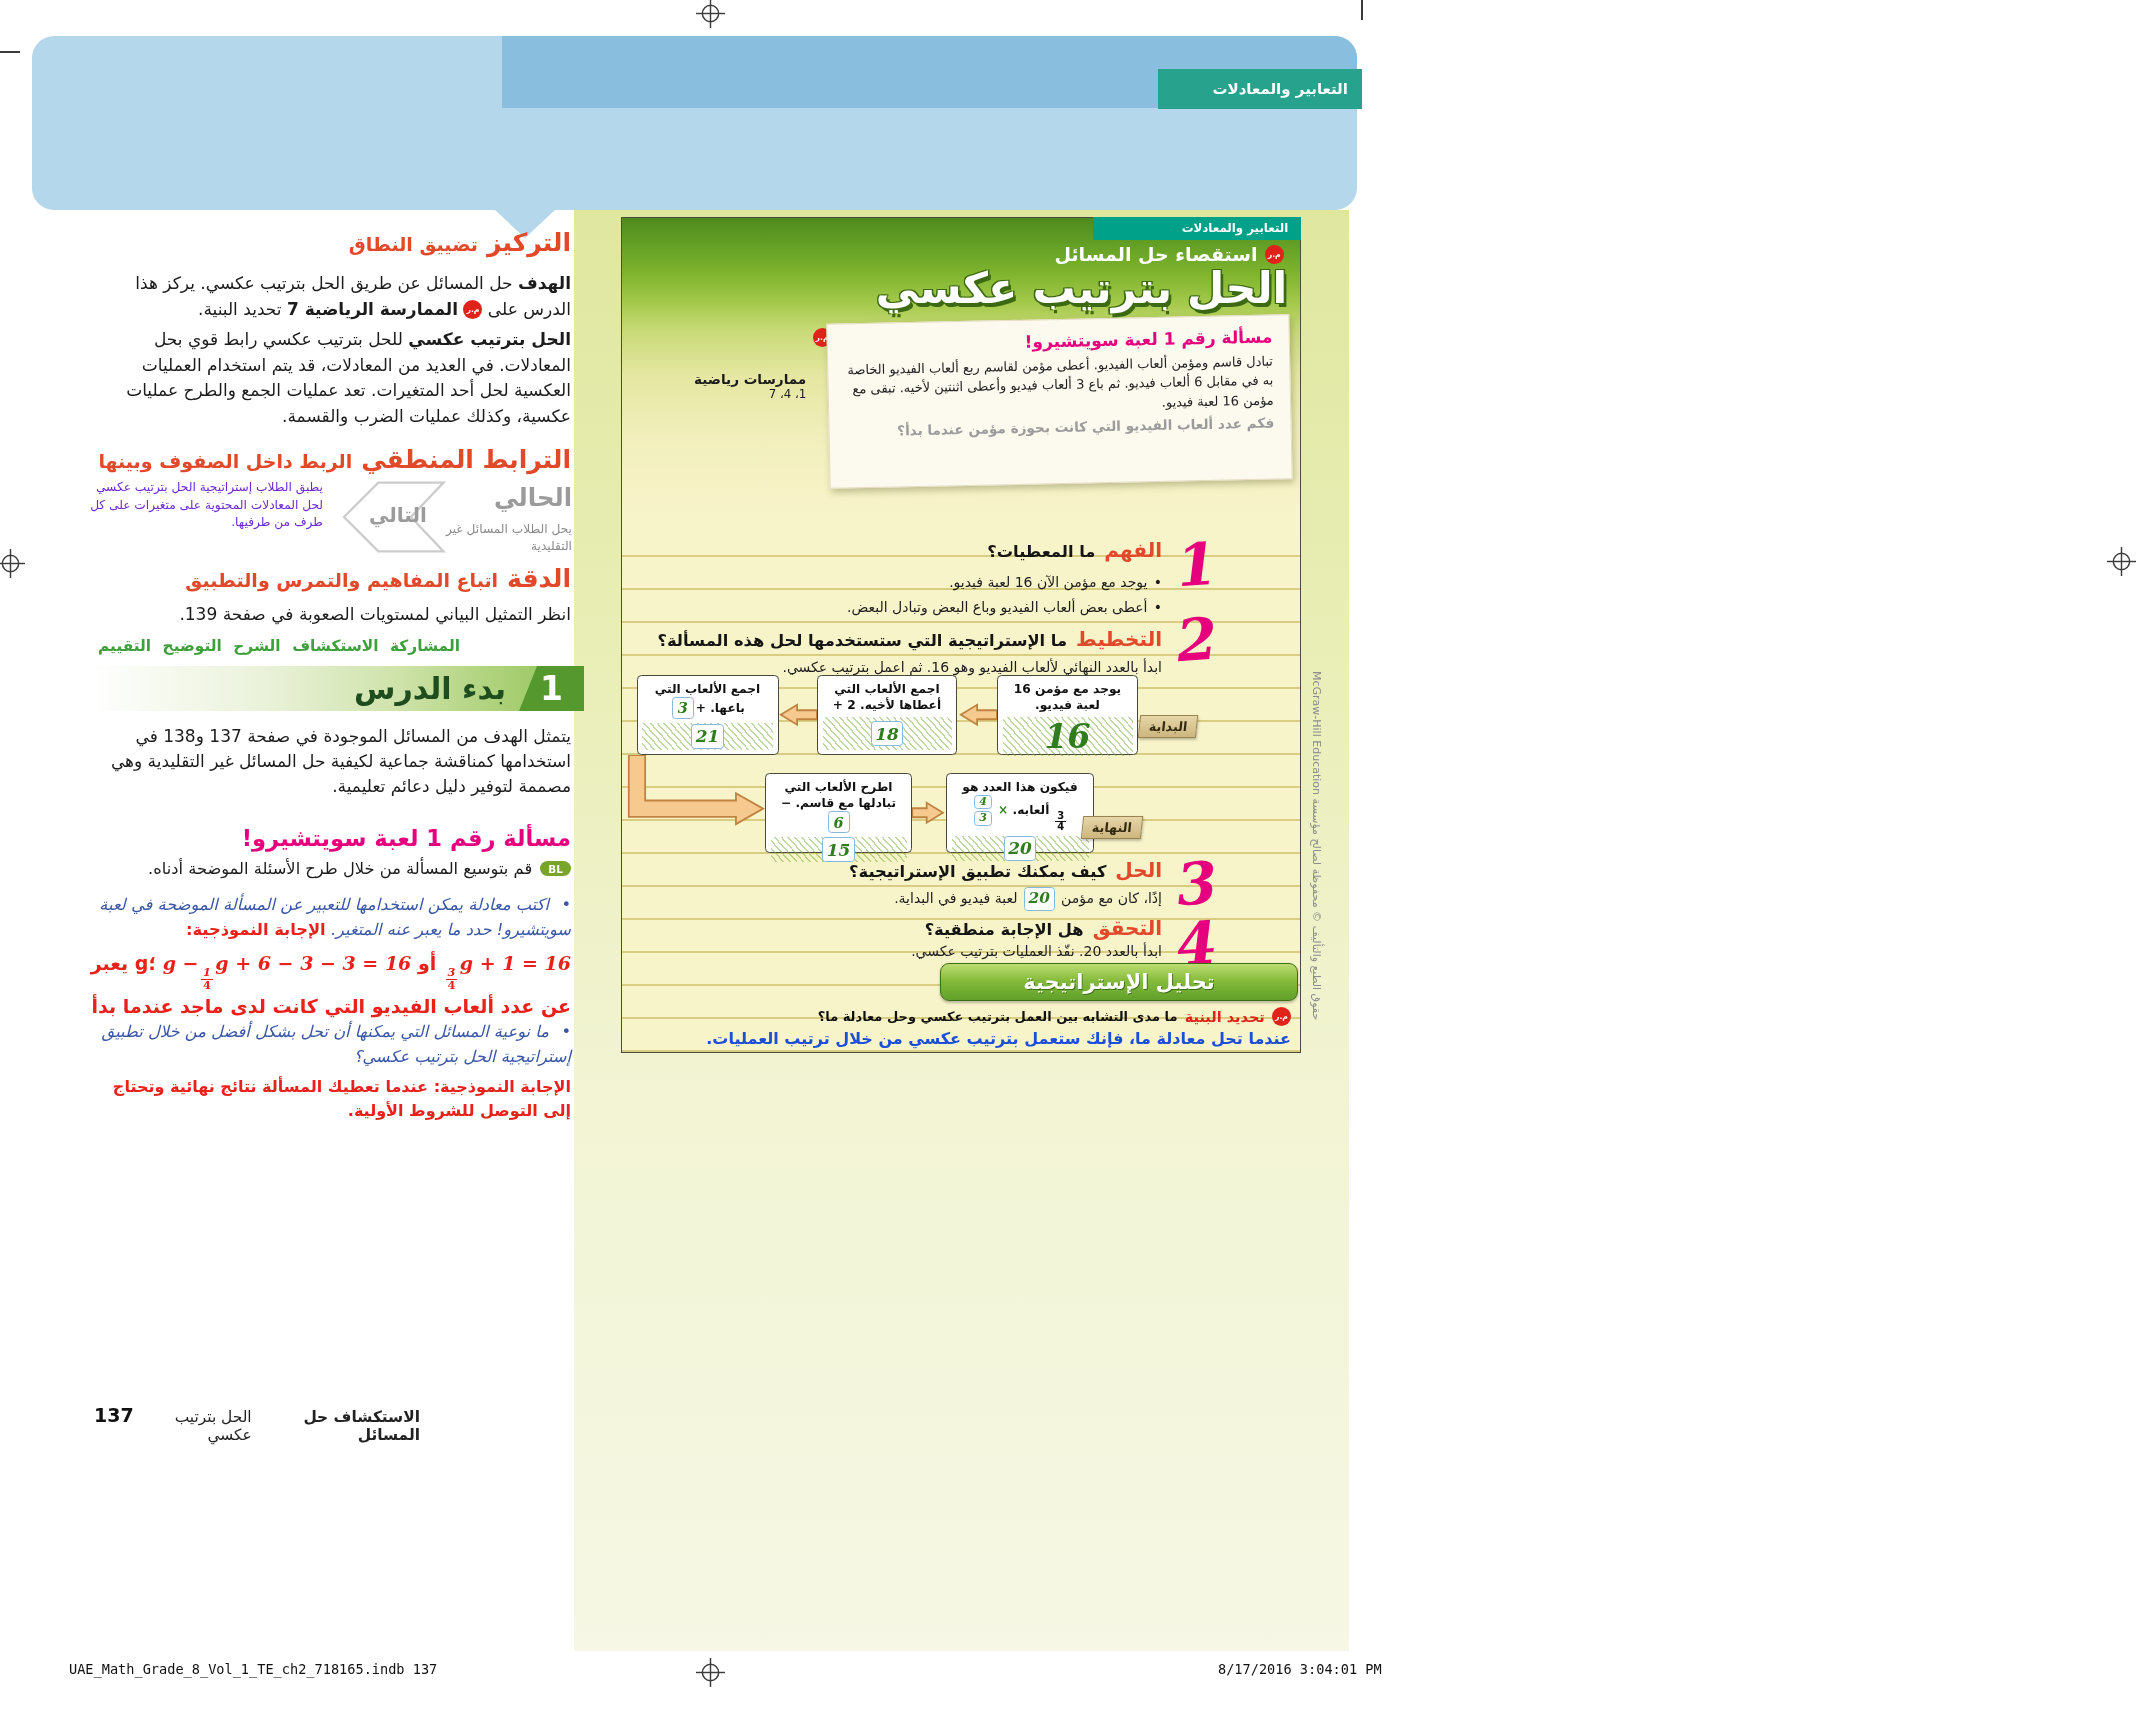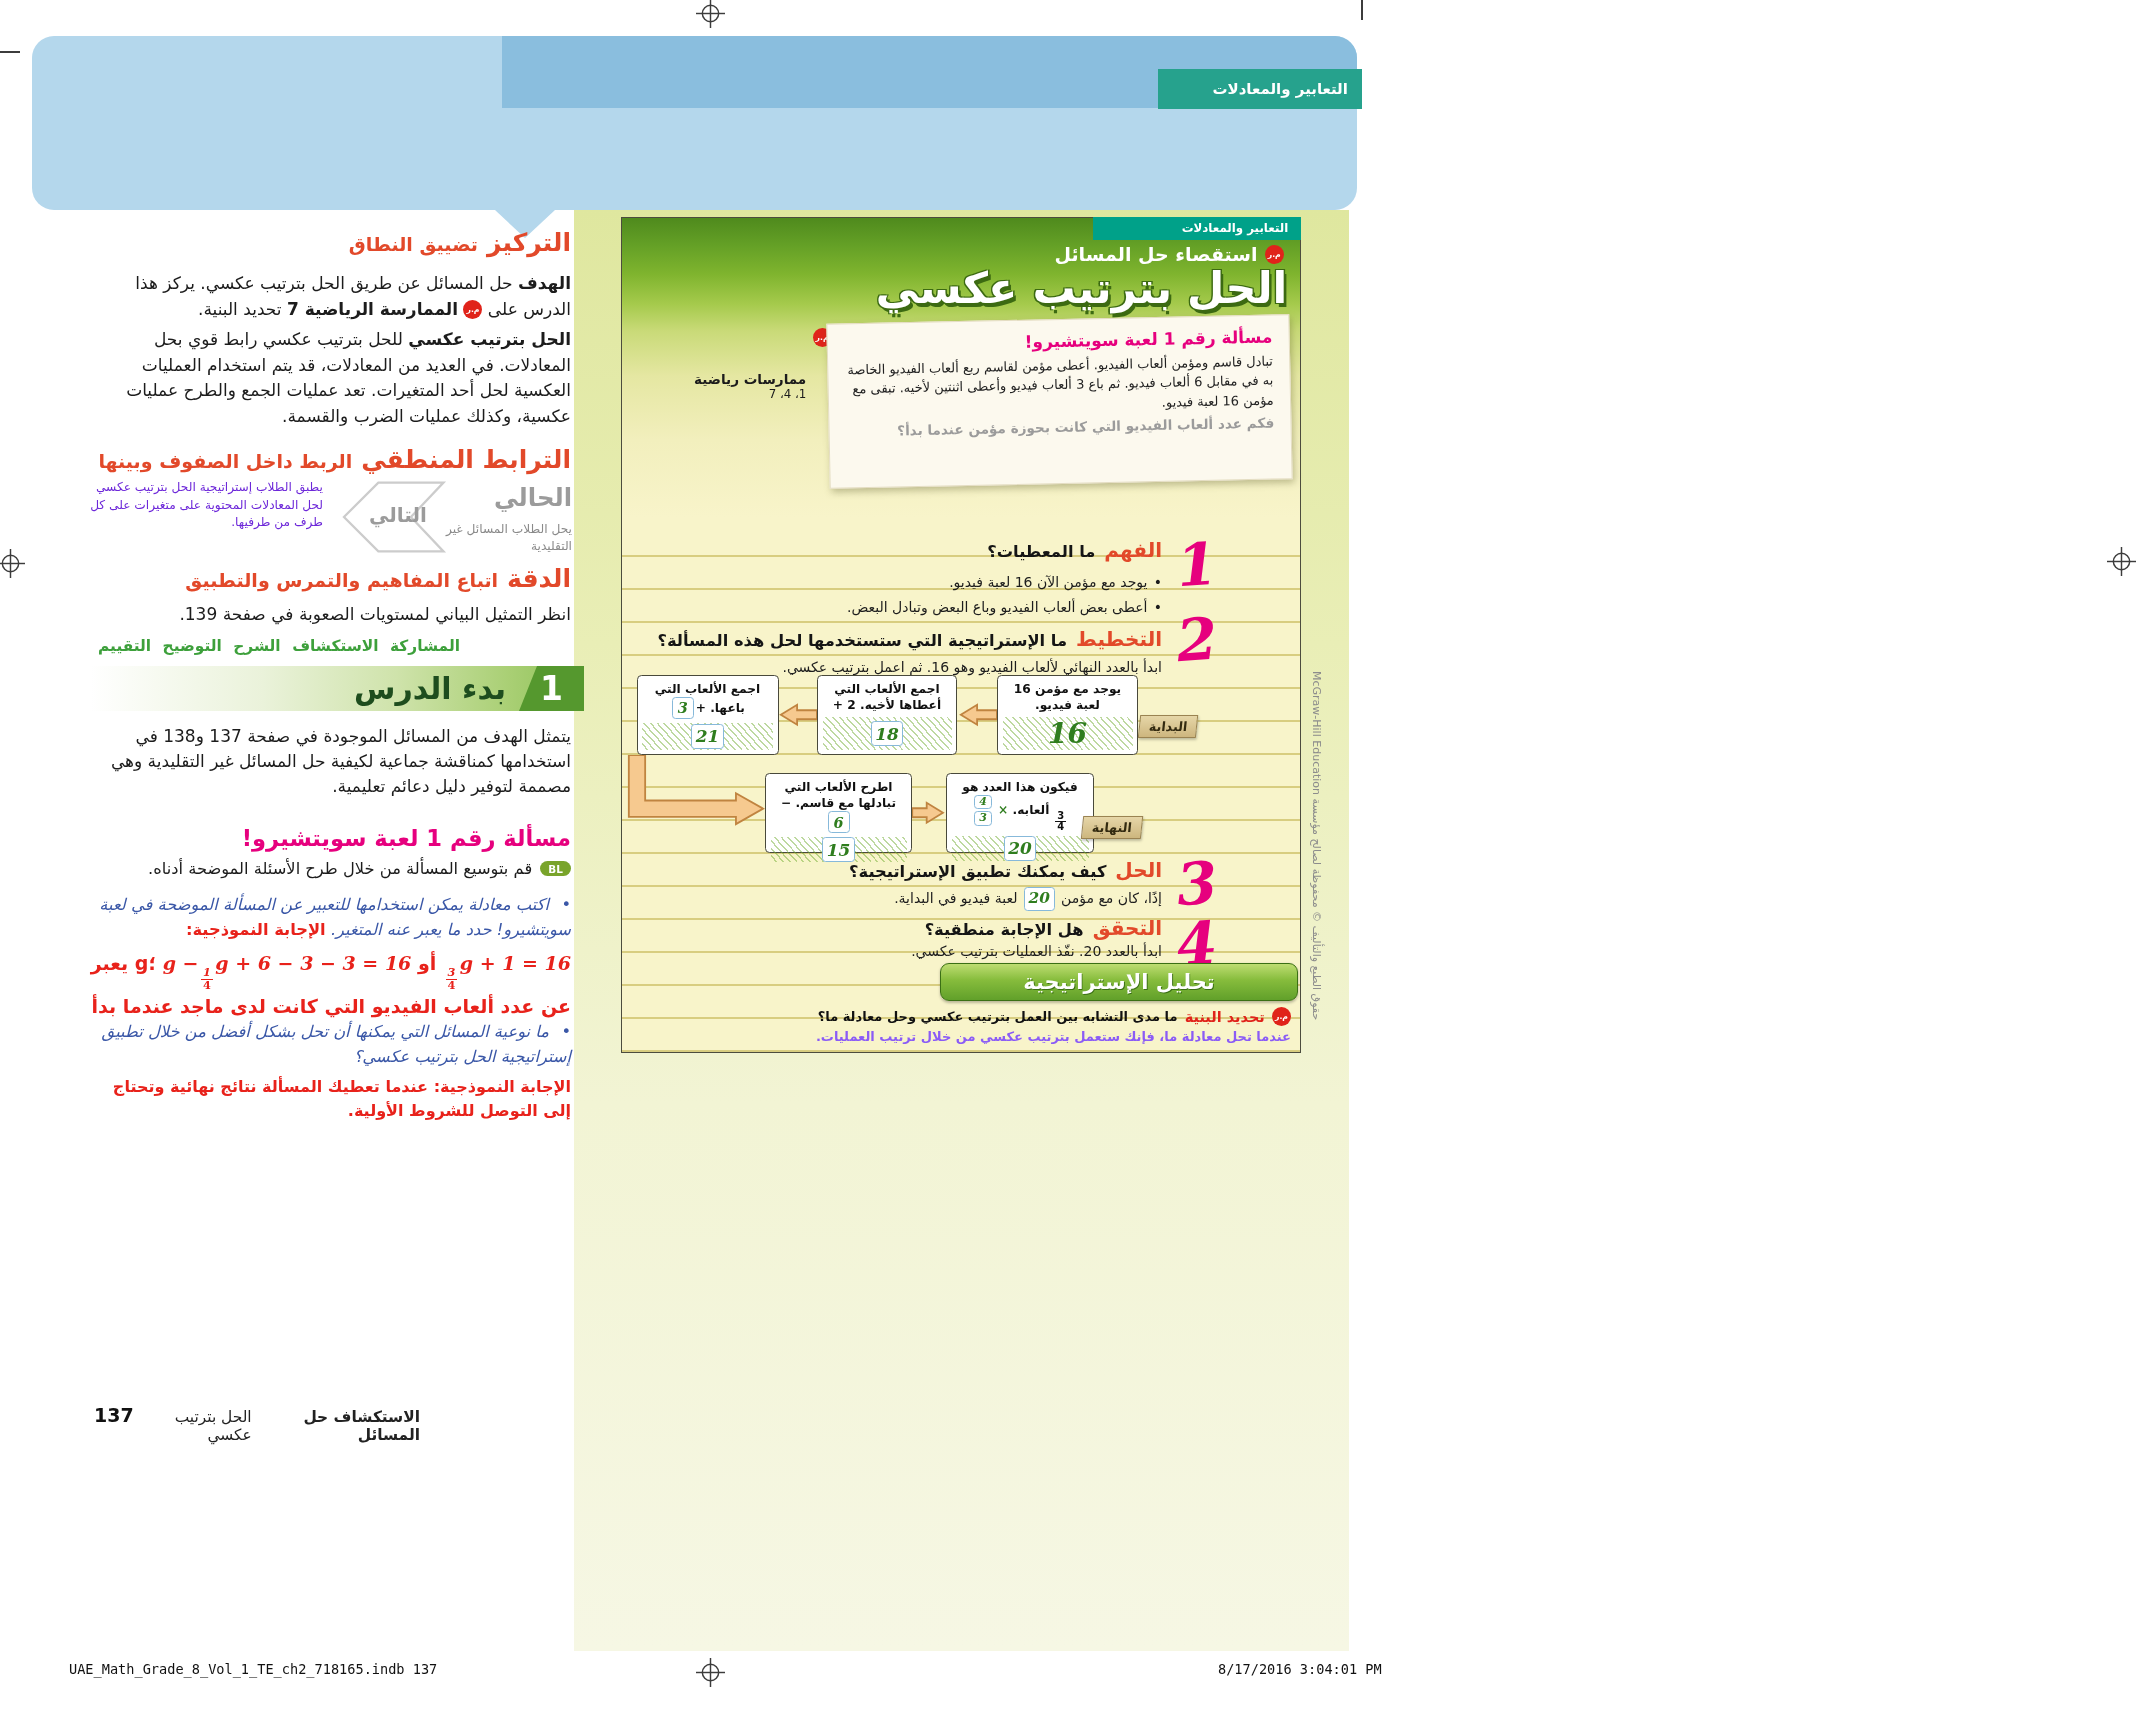--- a/index.html
+++ b/index.html
@@ -68,21 +68,21 @@
   .fracp{display:inline-flex;flex-direction:column;align-items:center;line-height:1;vertical-align:-5.4px;margin:0 1.8px;}
   .fracp b{font-size:10px;border-bottom:1.3px solid #111;padding:0 1.8px;}
   .fracp i{font-size:10px;font-style:normal;}
   .op{font-weight:bold;unicode-bidi:isolate;}
   .ftag{position:absolute;background:linear-gradient(180deg,#e6d6a8,#cdb67e);border:0.9px solid #9a8352;color:#332a10;font-weight:bold;font-size:12.7px;padding:2.7px 9px 3.6px;transform:skewX(-6deg);box-shadow:0.9px 1.8px 2.7px rgba(0,0,0,.25);direction:rtl;white-space:nowrap;}
   .flow-arrow{position:absolute;}
   #sp-btn{position:absolute;left:318px;top:745px;width:358px;height:38px;border-radius:9px;background:linear-gradient(180deg,#bedd72,#86bc3c 45%,#61a02a);border:1.8px solid #3b7015;box-shadow:0 1.8px 2.7px rgba(0,0,0,.25);display:flex;align-items:center;justify-content:center;color:#fff;font-weight:bold;font-size:21px;direction:rtl;text-shadow:0.9px 1.4px 0 #3b7015;box-sizing:border-box;cursor:pointer;}
   #sp-structure{position:absolute;right:9px;top:789px;display:flex;direction:rtl;align-items:center;gap:7.2px;white-space:nowrap;}
   #sp-structure .sl{color:#e0231a;font-weight:bold;font-size:14.5px;}
   #sp-structure .sqn{color:#111;font-weight:600;font-size:13px;}
-  #sp-struct-ans{position:absolute;right:9px;top:811px;color:#8b5cf6;font-weight:bold;font-size:13px;direction:rtl;}
+  #sp-struct-ans{position:absolute;right:9px;top:811px;color:#1d4ed8;font-weight:bold;font-size:16px;direction:rtl;}
   
   #chev{position:absolute;left:333px;top:479px;}
   #chev path{fill:#ffffff;stroke:#cccccc;stroke-width:2.5;}
   
   #sidetext{position:absolute;left:1323px;top:671px;transform:rotate(90deg);transform-origin:top left;font-size:11px;color:#8c8c8c;white-space:nowrap;direction:rtl;}
   #pf-left{position:absolute;left:69px;top:1661px;font-family:"DejaVu Sans Mono",monospace;font-size:13.6px;color:#111;}
   #pf-right{position:absolute;left:1218px;top:1661px;font-family:"DejaVu Sans Mono",monospace;font-size:13.6px;color:#111;}
 </style>
 </head>
 <body>
@@ -248,21 +248,21 @@
 
     <div class="step-h" style="top:409px">
       <span class="st">التخطيط</span>
       <span class="sq">ما الإستراتيجية التي ستستخدمها لحل هذه المسألة؟</span>
     </div>
     <div class="sp-text" style="top:440px">ابدأ بالعدد النهائي لألعاب الفيديو وهو 16. ثم اعمل بترتيب عكسي.</div>
 
     <div class="fbox" style="left:375px;top:457px;width:141px;height:80px">
       <div class="fbox-t">يوجد مع مؤمن 16 لعبة فيديو.</div>
       <div class="fbox-h">
-          <span class="hand" style="font-size:28px">16</span>
+          <span class="hand" style="font-size:33px">16</span>
         </div>
     </div>
     <svg class="flow-arrow" style="left:337px;top:485px" width="38" height="23.5" viewBox="0 0 42 26">
         <path d="M42,8 H20 V2 L2,13 L20,24 V18 H42 Z" fill="#f6c98f" stroke="#c08440" stroke-width="2"></path>
       </svg>
     <div class="fbox" style="left:195px;top:457px;width:140px;height:80px">
       <div class="fbox-t"><span>اجمع الألعاب التي أعطاها لأخيه.</span> <span class="op" dir="ltr">+ 2</span></div>
       <div class="fbox-h">
           <span class="vbox hand">18</span>
         </div>

